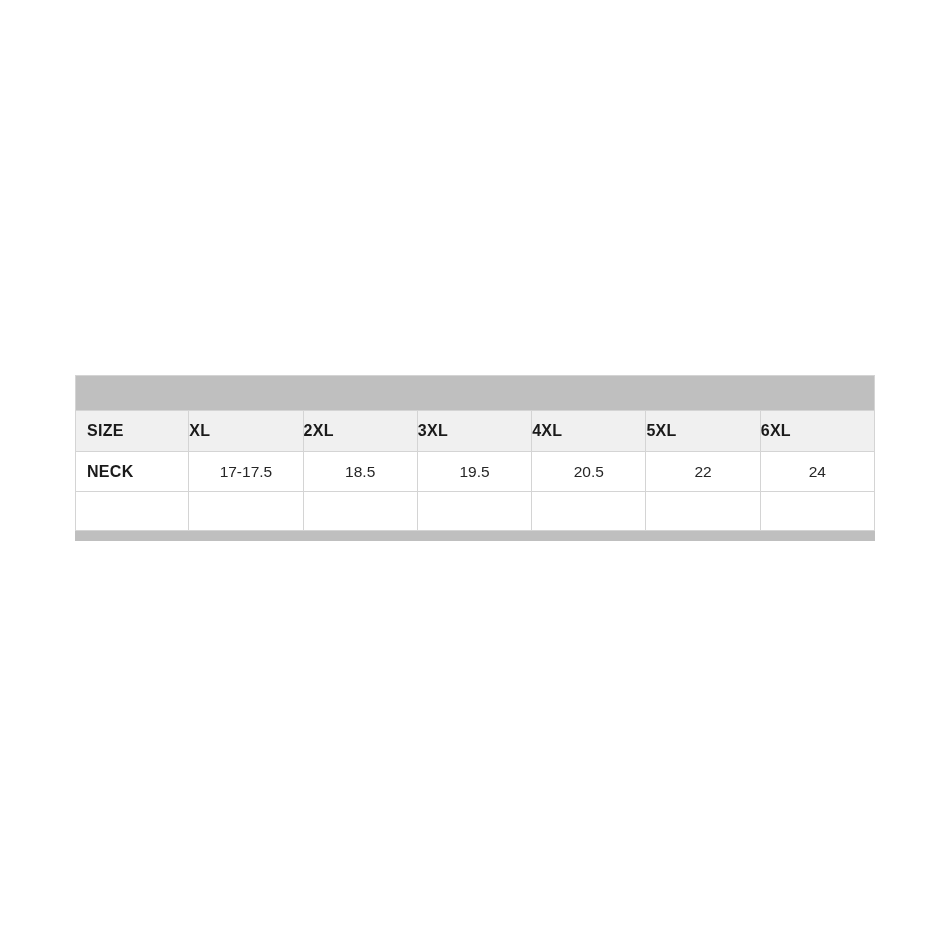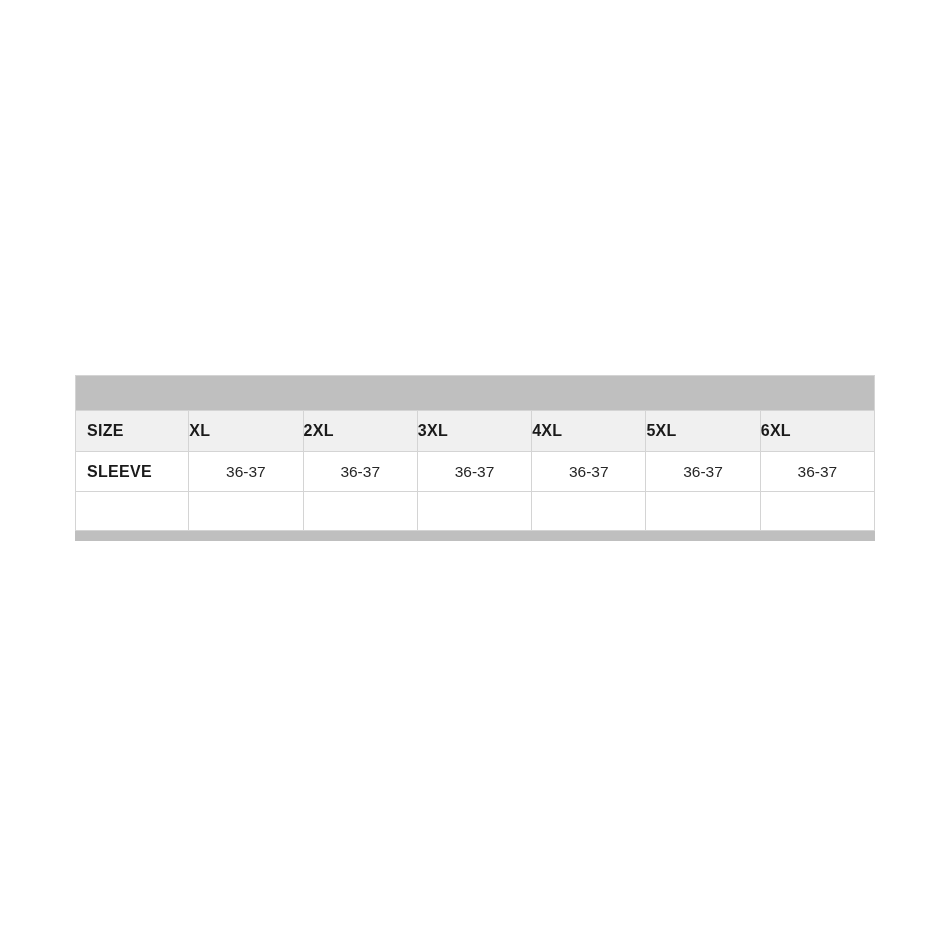--- a/index.html
+++ b/index.html
@@ -104,27 +104,27 @@
       <tr class="header-row">
         <td class="label-cell">SIZE</td>
         <td>XL</td>
         <td>2XL</td>
         <td>3XL</td>
         <td>4XL</td>
         <td>5XL</td>
         <td>6XL</td>
       </tr>
       <tr class="data-row">
-        <td class="label-cell">SLEEVE</td>
-        <td>36-37</td>
-        <td>36-37</td>
-        <td>36-37</td>
-        <td>36-37</td>
-        <td>36-37</td>
-        <td>36-37</td>
+        <td class="label-cell">NECK</td>
+        <td>17-17.5</td>
+        <td>18.5</td>
+        <td>19.5</td>
+        <td>20.5</td>
+        <td>22</td>
+        <td>24</td>
       </tr>
       <tr class="empty-row">
         <td></td>
         <td></td>
         <td></td>
         <td></td>
         <td></td>
         <td></td>
         <td></td>
       </tr>

